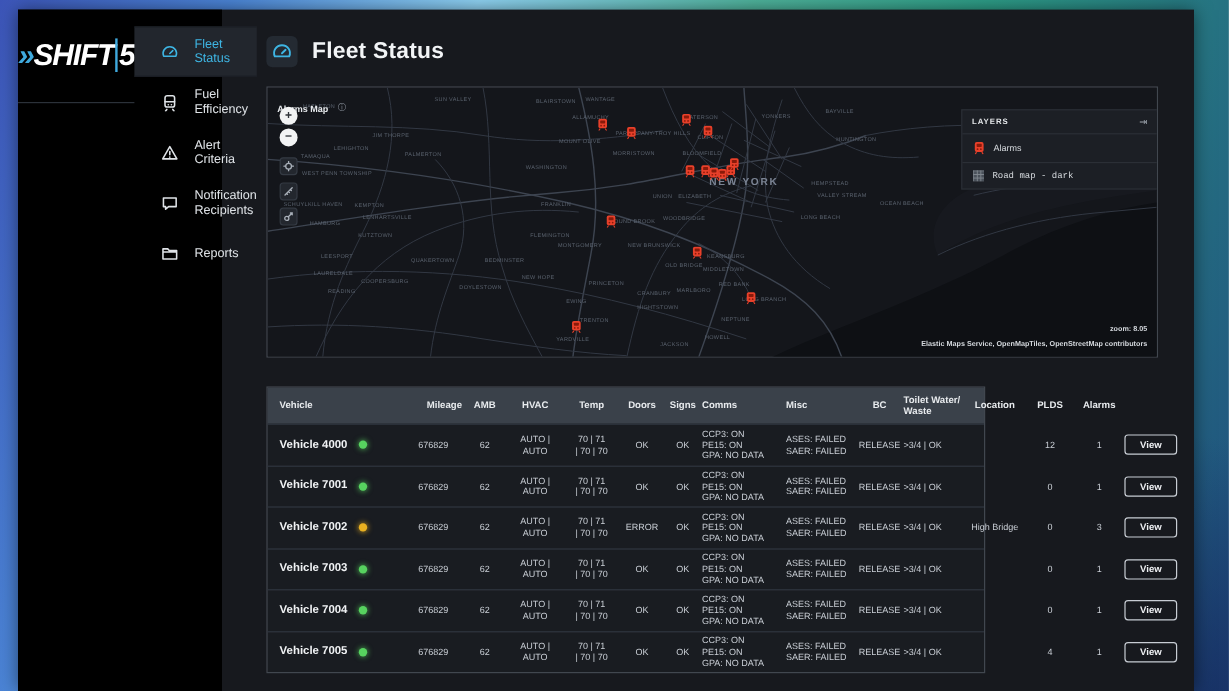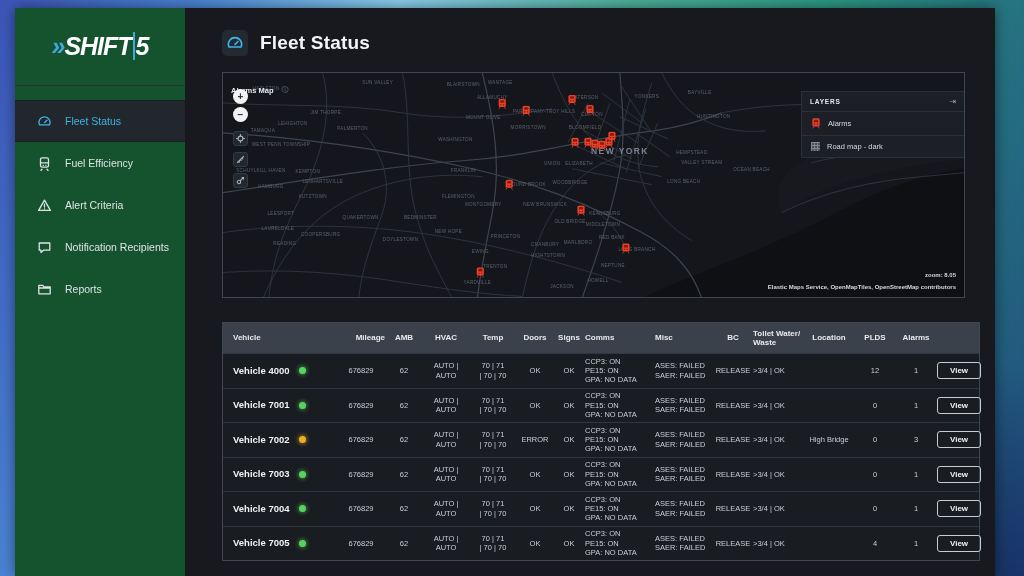--- a/index.html
+++ b/index.html
@@ -7,21 +7,21 @@
   body {
     font-family: "Liberation Sans", sans-serif;
     background:
       radial-gradient(120% 90% at 88% 112%, #16295e 0%, rgba(22,41,94,0) 55%),
       linear-gradient(108deg, #3c55b8 0%, #4b85d6 16%, #8fd2f2 33%, #4fb39c 52%, #2d9c86 68%, #1f4b7e 100%);
     position:relative;
   }
   .app { position:absolute; left:15px; top:8px; width:980px; height:568px; background:#17191e; display:flex; box-shadow:0 0 14px rgba(0,0,0,.5); }
 
   
-  .sidebar { width:170px; background:#14532d; flex-shrink:0; display:flex; flex-direction:column; }
+  .sidebar { width:170px; background:#000000; flex-shrink:0; display:flex; flex-direction:row; }
   .logo { height:78px; display:flex; align-items:center; justify-content:center; border-bottom:1px solid #2b3139; }
   .logo-text { font-size:25px; font-weight:bold; letter-spacing:-1px; color:#fff; font-style:italic; }
   .logo-chev { color:#3fa9dd; }
   .logo-five { color:#fff; border-left:2px solid #3fa9dd; padding-left:1px; margin-left:1px; }
   .nav { padding-top:14px; }
   .nav-item { display:flex; align-items:center; gap:13px; height:42px; padding-left:22px; color:#dfe3e7; font-size:10.5px; cursor:pointer; }
   .nav-item .nicon { width:15px; height:15px; flex-shrink:0; display:flex; align-items:center; justify-content:center; }
   .nav-item svg { width:15px; height:15px; stroke:currentColor; fill:none; stroke-width:1.3; stroke-linecap:round; stroke-linejoin:round; }
   .nav-item.active { background:#22262d; color:#3eb5e3; border-top:1px solid #1b1f25; border-bottom:1px solid #1b1f25; }
 
@@ -43,31 +43,31 @@
   .mbig { fill:#7b8494; font-size:8.5px; letter-spacing:1.4px; font-weight:bold; }
   .map-controls { position:absolute; left:10px; top:16px; z-index:5; display:flex; flex-direction:column; align-items:center; }
   .mc-circle { width:15px; height:15px; border-radius:50%; background:#f2f3f4; color:#30343a; font-size:10px; font-weight:bold; display:flex; align-items:center; justify-content:center; line-height:0; margin-bottom:3px; cursor:pointer; border:none; }
   .mc-sq { width:15px; height:15px; border-radius:3px; background:#23272e; border:1px solid #343a43; color:#aab1ba; display:flex; align-items:center; justify-content:center; margin-top:6px; cursor:pointer; }
   .mc-sq svg { width:9px; height:9px; stroke:currentColor; fill:none; stroke-width:1.1; stroke-linecap:round; }
   .layers { position:absolute; left:578px; top:18px; width:164px; background:#1c1f25; border:1px solid #2b2f36; z-index:6; }
   .layers-head { display:flex; justify-content:space-between; align-items:center; padding:5px 8px; border-bottom:1px solid #2b2f36; }
   .layers-title { font-size:6.5px; font-weight:bold; letter-spacing:.8px; color:#e4e7ea; }
   .layers-exit { color:#9aa1aa; font-size:8px; cursor:pointer; }
   .layer-item { display:flex; align-items:center; gap:7px; padding:6px 9px; font-size:7.5px; color:#d6dade; border-bottom:1px solid #2b2f36; cursor:pointer; }
-  .layer-item:last-child { border-bottom:none; }
+  .layer-item:last-child { border-bottom:none;font-family:Liberation Mono, monospace; }
   .layer-item svg { width:10px; height:11px; }
   .grid-ic { width:9px; height:9px; background:
       linear-gradient(#80878f 1px, transparent 1px) 0 0/3px 3px,
       linear-gradient(90deg,#80878f 1px, transparent 1px) 0 0/3px 3px, #4a515a; }
   .map-meta { position:absolute; right:8px; z-index:5; font-size:6px; font-weight:bold; color:#d4d8dd; text-align:right; }
   .zoom-meta { bottom:19px; }
   .attr-meta { bottom:7px; }
 
   
-  .table-panel { width:758px; margin-top:24px; border:1px solid #41474f; background:#191c21; }
+  .table-panel { width:599px; margin-top:24px; border:1px solid #41474f; background:#191c21; }
   .trow { display:grid; grid-template-columns:104px 48px 38px 46px 48px 36px 32px 70px 58px 40px 50px 52px 40px 42px 1fr; align-items:center; padding:0 4px 0 10px; }
   .thead { background:#3a414a; height:30px; }
   .thead .hcell { font-size:8px; font-weight:bold; color:#e8ebee; white-space:pre-line; line-height:1.15; }
   .tbody .trow { height:34.5px; border-top:1px solid #303640; }
   .cell { font-size:7.5px; color:#c9ced5; text-align:center; white-space:pre-line; line-height:1.25; }
   .cell.left, .hcell.left { text-align:left; }
   .c-vehicle { display:flex; align-items:center; gap:9px; text-align:left; }
   .vname { font-size:9.5px; font-weight:bold; color:#f0f2f4; }
   .dot { width:7px; height:7px; border-radius:50%; flex-shrink:0; }
   .dot.green { background:#57d25f; box-shadow:0 0 4px 1px rgba(87,210,95,.55); }

